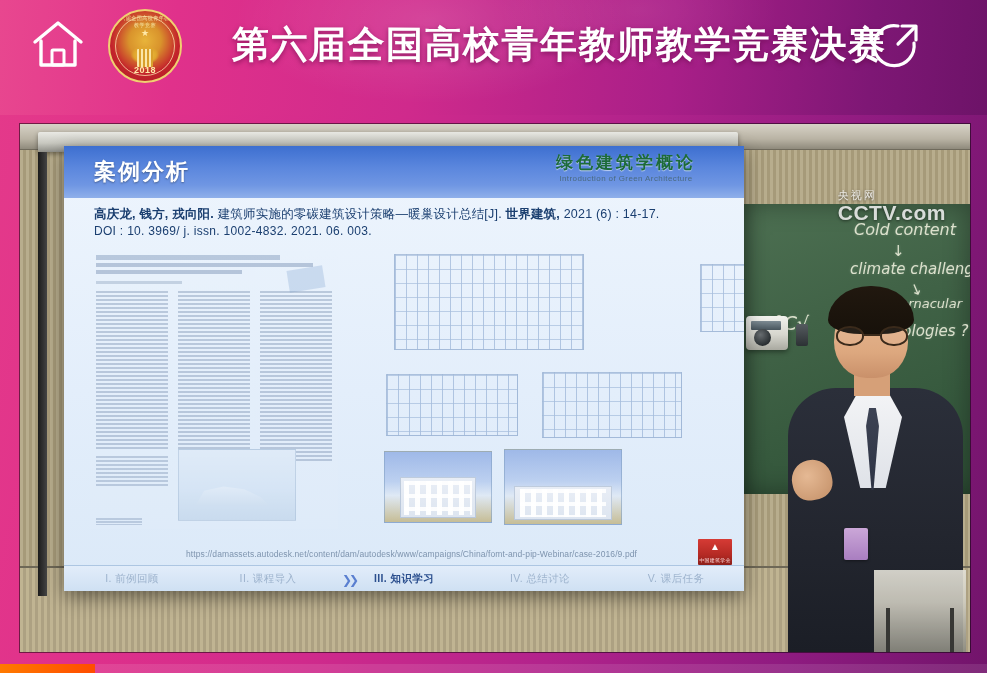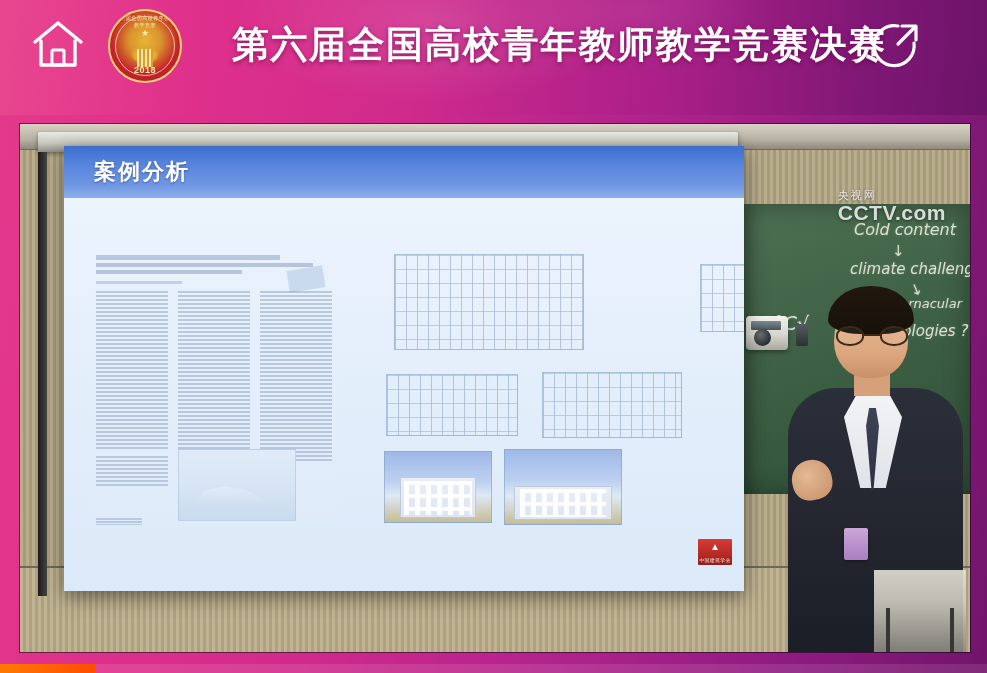--- a/index.html
+++ b/index.html
@@ -528,21 +528,32 @@
 
     <div class="screen-casing"></div>
     <div class="screen-edge-left"></div>
 
     <div class="screen">
       <div class="slide">
 
         <div class="slide-titlebar"></div>
         <div class="slide-title">案例分析</div>
 
-
+        <div class="course-logo">
+          <div class="cn">绿色建筑学概论</div>
+          <div class="en">Introduction of Green Architecture</div>
+        </div>
+
+        <div class="citation">
+          <span class="authors">高庆龙, 钱方, 戎向阳.</span>
+          <span>建筑师实施的零碳建筑设计策略—暖巢设计总结[J].</span>
+          <span class="journal">世界建筑,</span>
+          <span>2021 (6) : 14-17.</span>
+          <span class="doi">DOI : 10. 3969/ j. issn. 1002-4832. 2021. 06. 003.</span>
+        </div>
 
         <div class="paper-scan">
           <div class="p-title-cn"></div>
           <div class="p-title-en1"></div>
           <div class="p-title-en2"></div>
           <div class="p-byline"></div>
           <div class="pcol c1"></div>
           <div class="pcol c2"></div>
           <div class="pcol c3"></div>
           <div class="p-abstract"></div>
@@ -564,26 +575,45 @@
           <div class="grid-el"></div>
         </div>
 
         <div class="render render-a">
           <div class="bldg"></div>
         </div>
         <div class="render render-b">
           <div class="bldg"></div>
         </div>
 
+        <div class="slide-url">https://damassets.autodesk.net/content/dam/autodesk/www/campaigns/China/fomt-and-pip-Webinar/case-2016/9.pdf</div>
 
         <div class="autodesk-badge">
           <div class="b-mark">▲</div>
           <div class="b-txt">中国建筑学会</div>
         </div>
 
+        <div class="slide-nav">
+          <div class="nav-item">
+            <span>I. 前例回顾</span>
+          </div>
+          <div class="nav-item">
+            <span>II. 课程导入</span>
+          </div>
+          <div class="nav-item active">
+            <span class="caret">❯❯</span>
+            <span>III. 知识学习</span>
+          </div>
+          <div class="nav-item">
+            <span>IV. 总结讨论</span>
+          </div>
+          <div class="nav-item">
+            <span>V. 课后任务</span>
+          </div>
+        </div>
 
       </div>
     </div>
 
   </div>
 
   <div class="progress-track">
     <div class="progress-fill"></div>
   </div>
 

